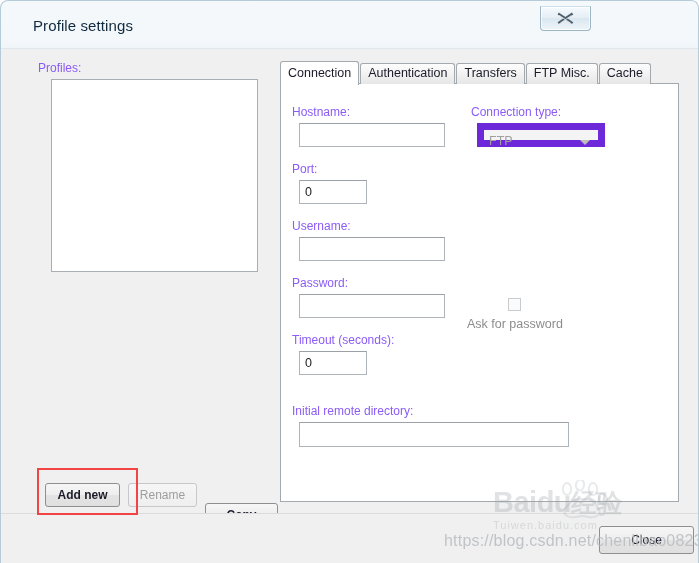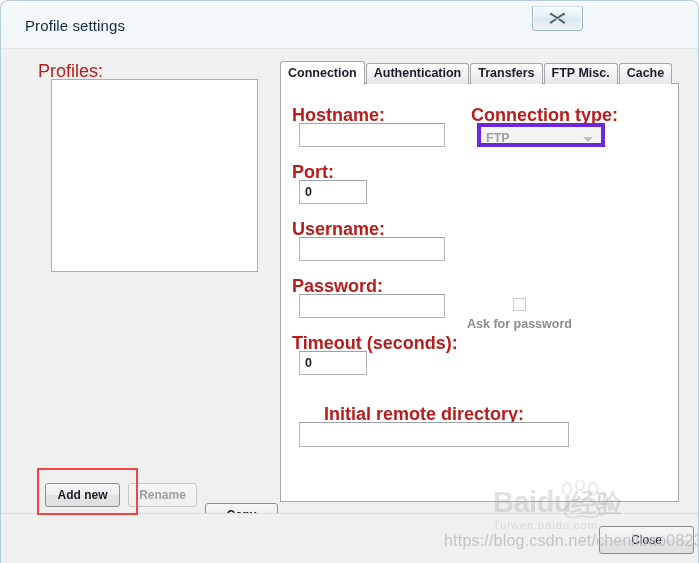--- a/index.html
+++ b/index.html
@@ -33,21 +33,21 @@
     position: absolute;
     left: 0; top: 0;
     width: 699px; height: 48px;
     background: linear-gradient(to bottom, rgba(255,255,255,0.72), rgba(255,255,255,0.08));
     border-radius: 7px 7px 0 0;
     pointer-events: none;
   }
 
   #title-bar {
     position: absolute;
-    left: 4px; top: 0;
+    left: 12px; top: 0;
     width: 587px;
     height: 47px;
   }
   #title-text {
     position: absolute;
     left: 20px;
     top: 16px;
     font-size: 15px;
     color: #10293f;
     letter-spacing: 0.1px;
@@ -87,22 +87,22 @@
     top: 464px;
     width: 699px;
     height: 52px;
     background: #f0f0f0;
     border-top: 1px solid #dcdcdc;
   }
 
   
   .label {
     position: absolute;
-    font-size: 18px;
-    color: #b91c1c;
+    font-size: 12px;
+    color: #8b5cf6;
     white-space: nowrap;
   }
 
   .textbox {
     position: absolute;
     box-sizing: border-box;
     background: #ffffff;
     border: 1px solid #aeb4b9;
     border-top-color: #9ba1a6;
     font-size: 12.5px;
@@ -132,28 +132,28 @@
     text-align: center;
     display: flex;
     align-items: center;
     justify-content: center;
     font-family: "Liberation Sans", sans-serif;
   }
   .btn.disabled {
     border-color: #c6c9cb;
     color: #9e9e9e;
     background: linear-gradient(to bottom, #f6f6f6 0%, #f2f2f2 50%, #efefef 100%);
-    font-weight: bold;
+    font-weight: normal;
   }
   .btn.plain { font-weight: normal; }
 
   .combo {
     position: absolute;
     box-sizing: border-box;
-    border: 4px solid #6d28d9;
+    border: 7px solid #6d28d9;
     background: #f4f4f4;
     font-size: 12.5px;
     color: #a0a0a0;
     line-height: 22px;
     padding-left: 5px;
   }
   .combo .arrow {
     position: absolute;
     right: 8px; top: 10px;
     width: 0; height: 0;
@@ -177,21 +177,20 @@
     background: #fbfbfb;
   }
 
   
   #tab-control {
     position: absolute;
     left: 279px;
     top: 11px;
     width: 399px;
     height: 442px;
-    font-weight: bold;
   }
   #tab-strip {
     position: absolute;
     left: 0; top: 0;
     height: 24px;
     display: flex;
     align-items: flex-end;
     z-index: 3;
   }
   .tab {
@@ -361,21 +360,21 @@
         <div class="textbox" style="left:18px; top:210px; width:146px; height:24px;" placeholder=""></div>
 
         <div class="checkbox-row" style="left:186px; top:214px;flex-direction:column;">
           <span class="checkbox-box"></span>
           <span>Ask for password</span>
         </div>
 
         <div class="label" style="left:11px; top:249px;">Timeout (seconds):</div>
         <div class="textbox" style="left:18px; top:267px; width:68px; height:24px;">0</div>
 
-        <div class="label" style="left:11px; top:320px;margin-left:32px;">Initial remote directory:</div>
+        <div class="label" style="left:11px; top:320px;">Initial remote directory:</div>
         <div class="textbox" style="left:18px; top:338px; width:270px; height:25px;" placeholder=""></div>
 
       </div>
     </div>
 
     <div id="bottom-strip">
       <div class="btn plain" style="left:598px; top:12px; width:95px; height:28px; font-weight:normal;">Close</div>
     </div>
 
   </div>

